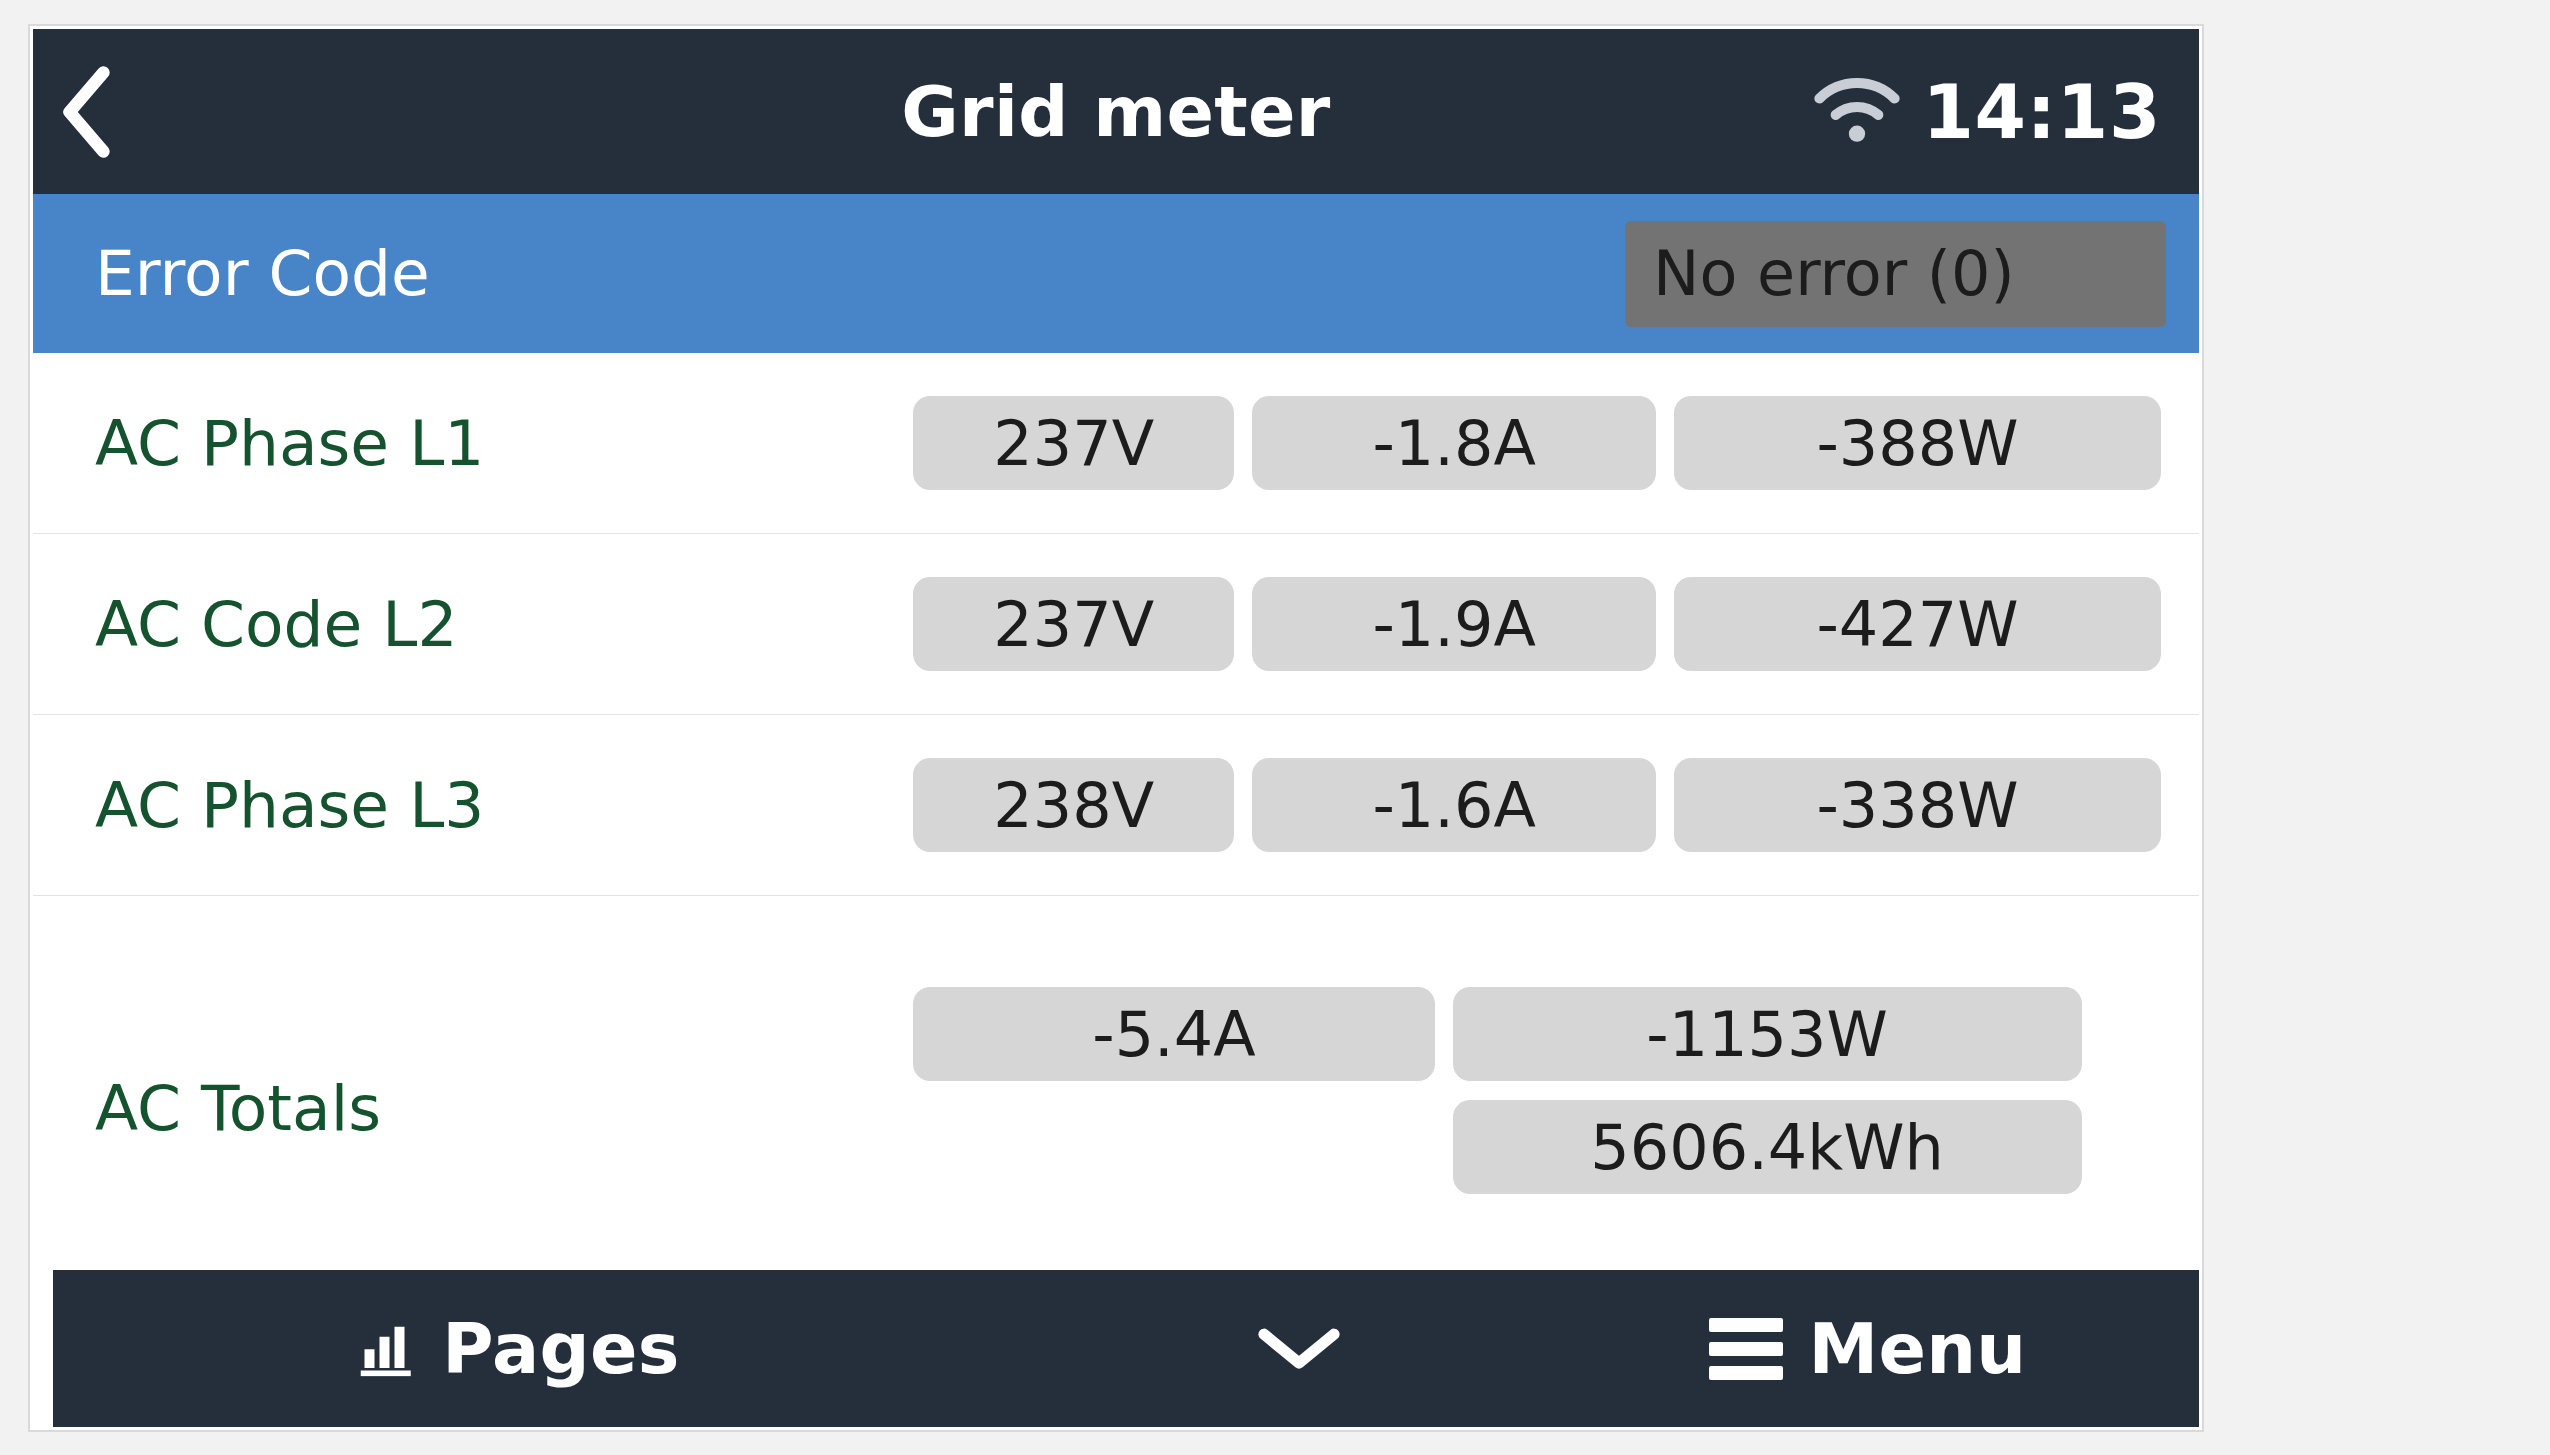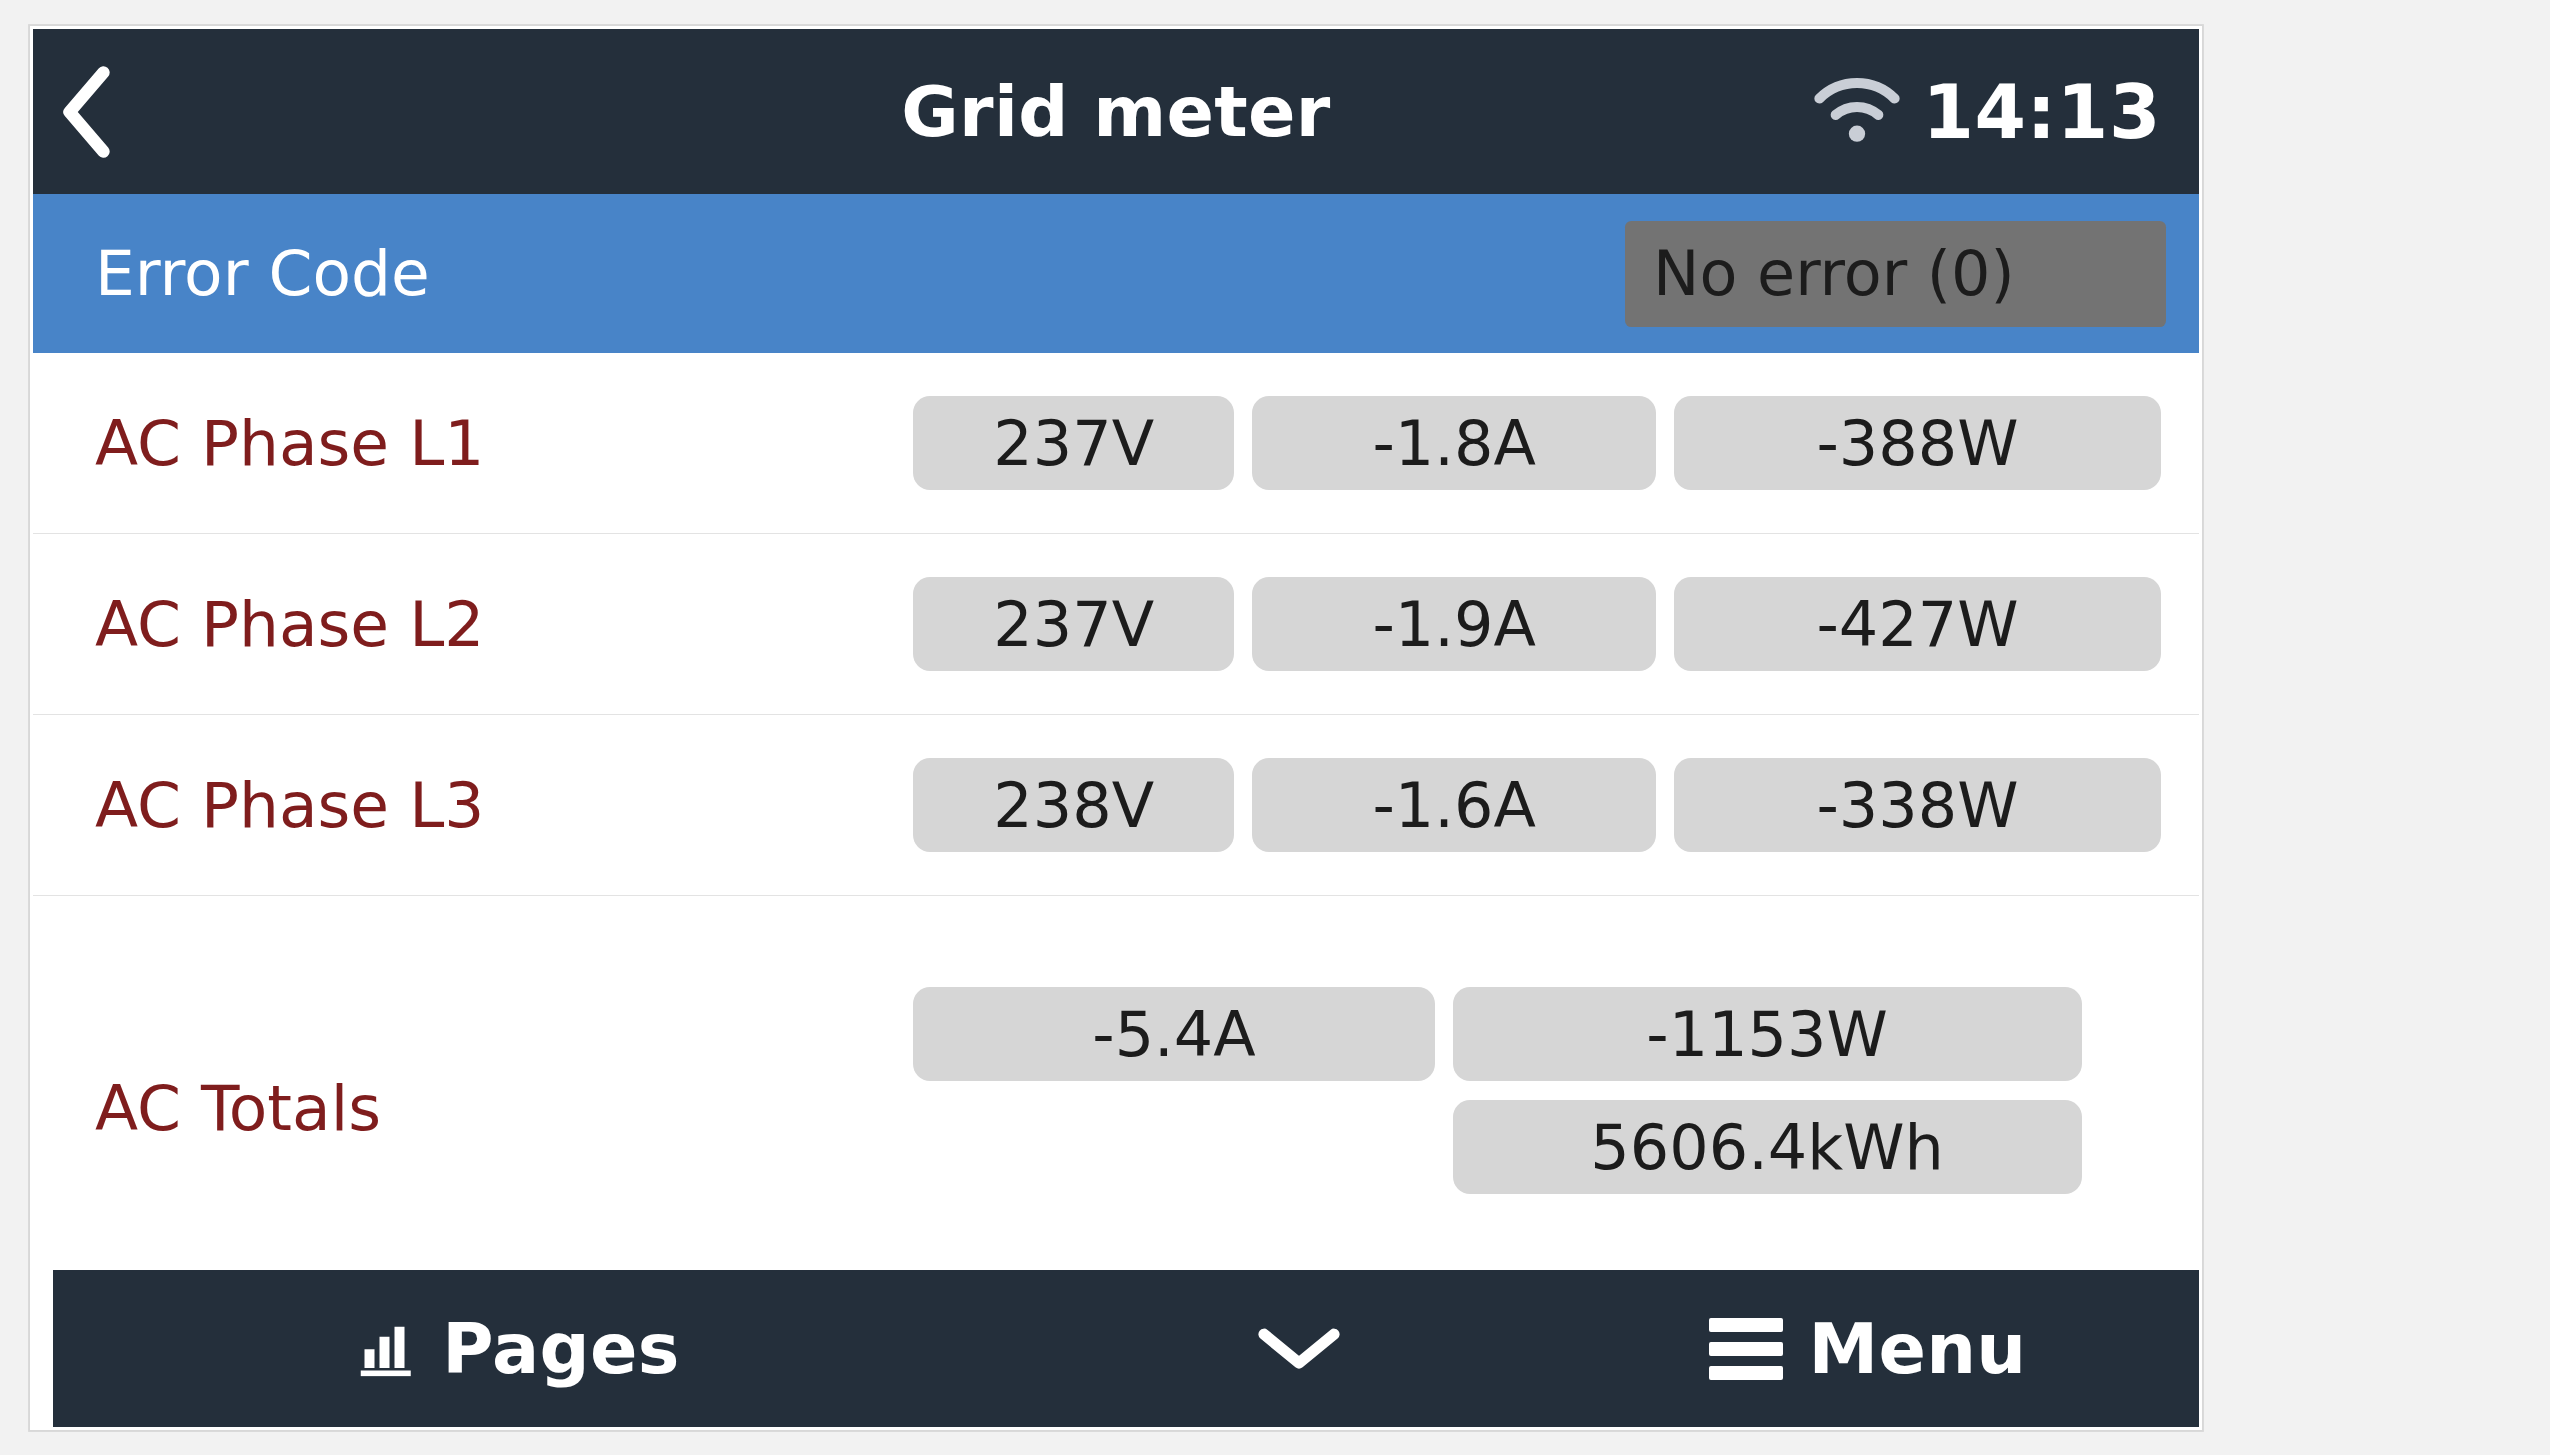--- a/index.html
+++ b/index.html
@@ -76,21 +76,21 @@
 
   .row {
     display: flex;
     align-items: center;
     border-bottom: 1.9px solid #e3e3e3;
     padding: 0 38px 0 62px;
     position: relative;
   }
   .row-label {
     font-size: 63px;
-    color: #7f1d1d;
+    color: #14532d;
     white-space: nowrap;
   }
 
   
   #row-error {
     background: #4884c8;
     height: 159px;
     border-bottom: none;
     padding-left: 62px;
     padding-right: 33px;
@@ -224,21 +224,21 @@
     </div>
 
     <div class="row phase-row">
       <div class="row-label">AC Phase L1</div>
       <div class="cell cell-v">237V</div>
       <div class="cell cell-a">-1.8A</div>
       <div class="cell cell-w">-388W</div>
     </div>
 
     <div class="row phase-row">
-      <div class="row-label">AC Phase L2</div>
+      <div class="row-label">AC Code L2</div>
       <div class="cell cell-v">237V</div>
       <div class="cell cell-a">-1.9A</div>
       <div class="cell cell-w">-427W</div>
     </div>
 
     <div class="row phase-row">
       <div class="row-label">AC Phase L3</div>
       <div class="cell cell-v">238V</div>
       <div class="cell cell-a">-1.6A</div>
       <div class="cell cell-w">-338W</div>

